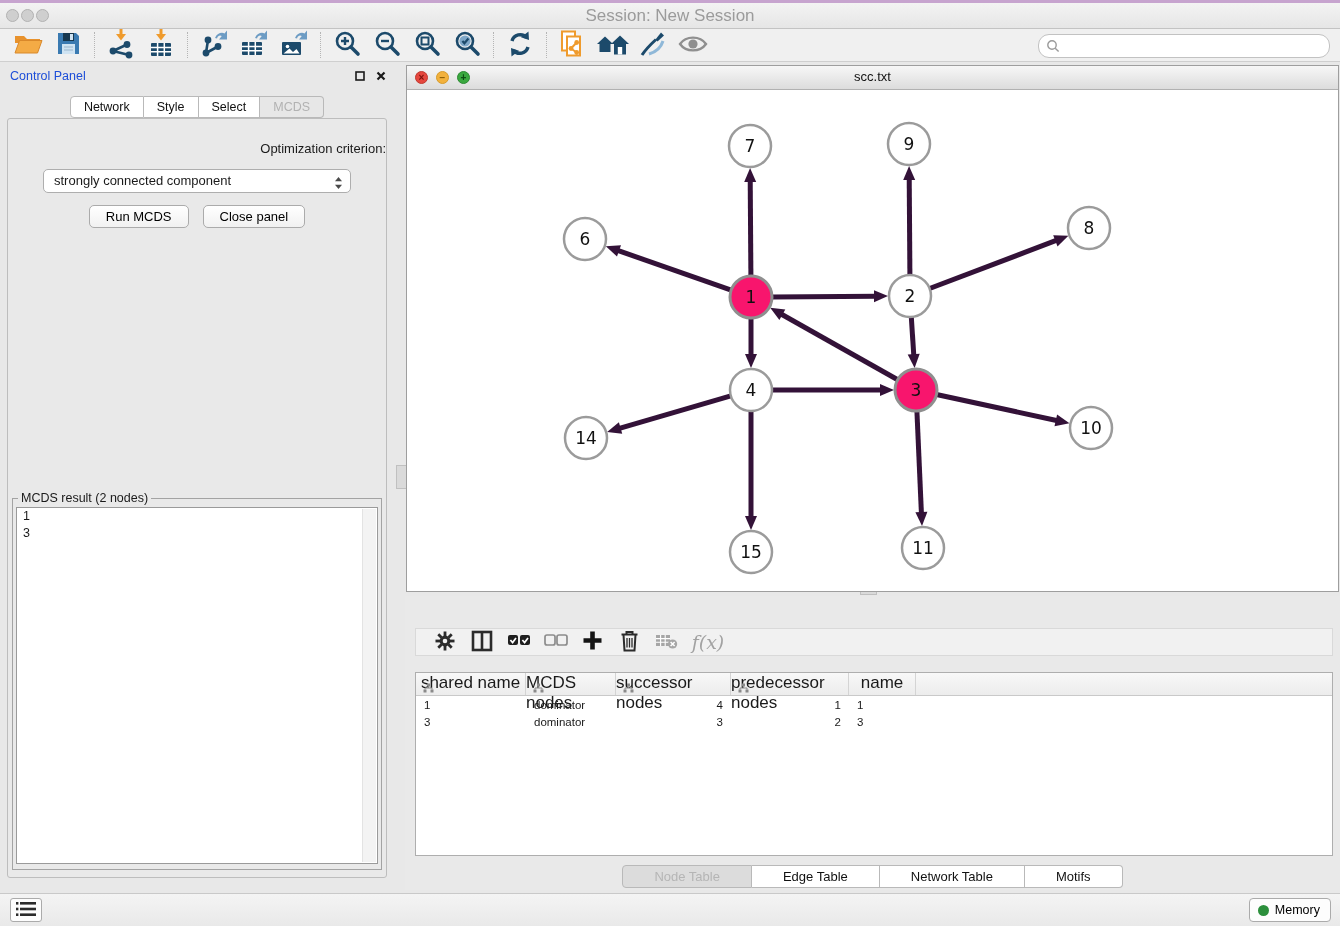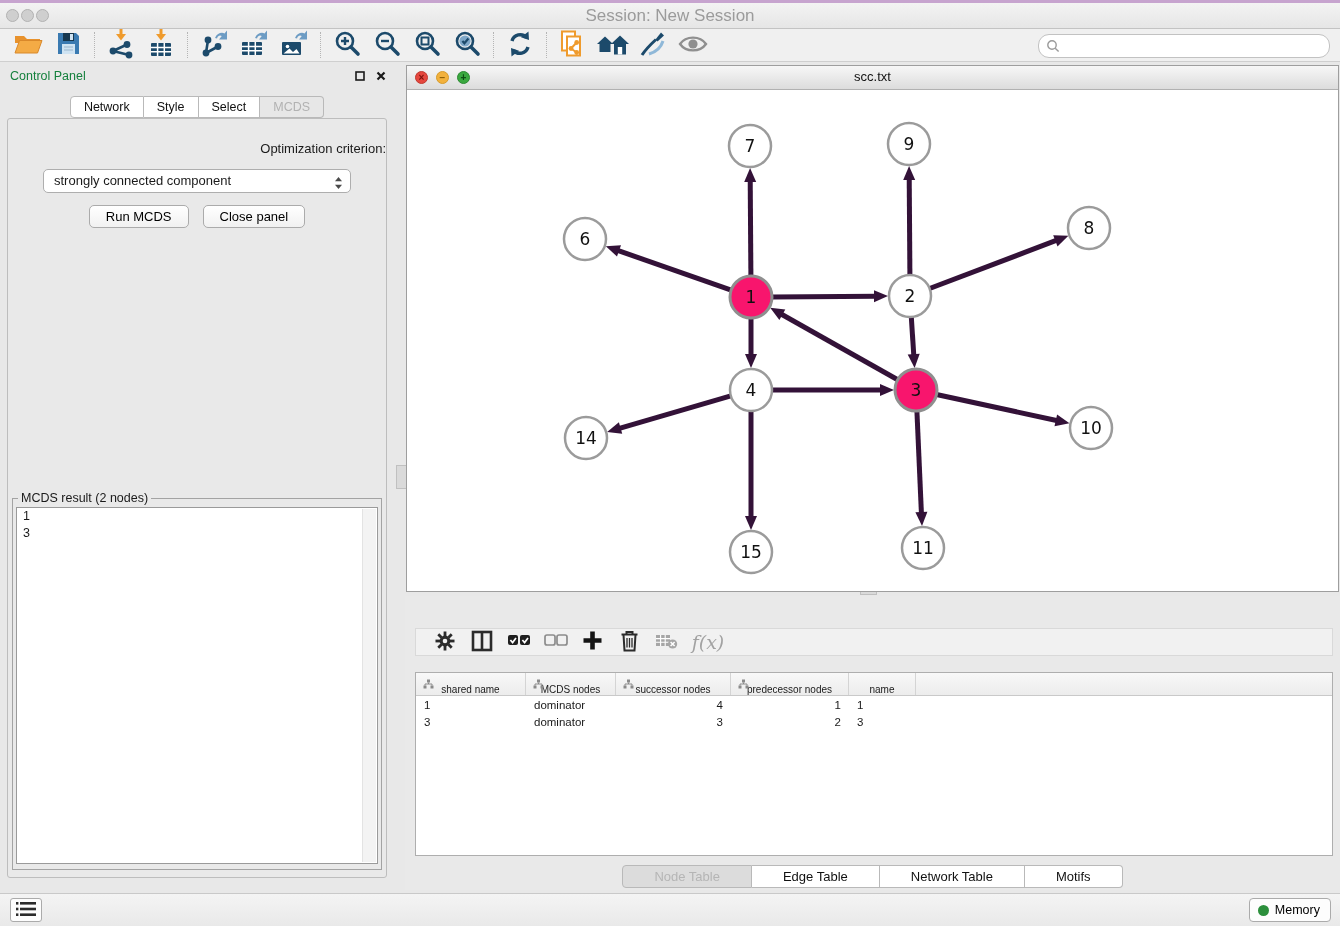--- a/index.html
+++ b/index.html
@@ -19,21 +19,21 @@
           justify-content:center;padding:0;cursor:pointer;}
   .tb-sep{width:0;height:26px;border-left:1px dotted #b5b5b5;margin:0 6px;}
   .search-wrap{position:absolute;right:10px;top:5px;width:290px;height:22px;background:#fff;
                border:1px solid #c2c2c2;border-radius:11px;}
   .search-wrap input{position:absolute;left:26px;right:8px;top:1px;height:18px;border:none;outline:none;
                font-size:12px;background:transparent;width:250px;}
   .search-icon{position:absolute;left:7px;top:4px;}
   
   .control-panel{position:absolute;left:0;top:62px;width:394px;bottom:32px;background:#e8e8e8;}
   .panel-head{position:relative;height:28px;}
-  .panel-title{position:absolute;left:10px;top:7px;font-size:12.5px;color:#15803d;}
+  .panel-title{position:absolute;left:10px;top:7px;font-size:12.5px;color:#1d4ed8;}
   .float-btn,.close-btn{position:absolute;top:6px;width:16px;height:16px;border:none;background:none;
       padding:0;display:flex;align-items:center;justify-content:center;cursor:pointer;}
   .tabrow{position:absolute;top:34px;left:0;right:0;display:flex;justify-content:center;z-index:2;}
   .tab{height:22px;padding:0 13px;background:#fff;border:1px solid #b9b9b9;border-left:none;
        font-size:12.5px;color:#111;cursor:pointer;box-sizing:border-box;}
   .tab:first-child{border-left:1px solid #b9b9b9;border-radius:4px 0 0 4px;}
   .tab:last-child{border-radius:0 4px 4px 0;}
   .tab.active{background:#e7e7e7;color:#b2b2b2;}
   .cp-content{position:absolute;top:56px;left:7px;right:7px;bottom:16px;
               border:1px solid #bdbdbd;border-radius:3px;background:#e9e9e9;}
@@ -72,22 +72,22 @@
   .table-panel{position:absolute;left:405px;top:596px;right:0;bottom:36px;background:#e9e9e9;}
   .tp-toolbar{position:absolute;left:10px;right:7px;top:32px;height:28px;background:#f1f1f1;
             border:1px solid #d9d9d9;display:flex;align-items:center;padding-left:10px;box-sizing:border-box;}
   .tp-btn{width:37px;height:34px;border:none;background:none;display:flex;align-items:center;
             justify-content:center;padding:0;cursor:pointer;}
   .fx{font-family:"DejaVu Serif",serif;font-style:italic;font-size:19px;color:#a2a2a2;}
   .tp-table{position:absolute;left:10px;right:7px;top:76px;height:184px;background:#fff;
             border:1px solid #aeaeae;overflow:hidden;box-sizing:border-box;}
   .thead{display:flex;height:22px;background:linear-gradient(#f8f8f8,#ececec);
             border-bottom:1px solid #c9c9c9;}
-  .th{position:relative;display:flex;align-items:flex-end;justify-content:center;
-      border-right:1px solid #d4d4d4;font-size:10px;box-sizing:border-box;cursor:pointer;}
+  .th{position:relative;display:flex;align-items:flex-start;justify-content:center;
+      border-right:1px solid #d4d4d4;font-size:17px;box-sizing:border-box;cursor:pointer;}
   .sort-icon{position:absolute;left:7px;top:6px;}
   .tr{display:flex;height:17px;align-items:center;font-size:11.5px;}
   .td{box-sizing:border-box;padding:0 8px;overflow:hidden;white-space:nowrap;}
   .tp-tabbar{position:absolute;left:0;right:0;bottom:2px;display:flex;justify-content:center;}
   .tp-tabbar .tab{height:23px;font-size:13px;padding:0 31px;}
   .tp-tabbar .tab.active{background:#dcdcdc;color:#b5b5b5;}
   
   .statusbar{position:absolute;left:0;right:0;bottom:0;height:32px;
             background:linear-gradient(#f4f4f4,#e9e9e9);border-top:1px solid #c9c9c9;}
   .list-btn{position:absolute;left:10px;top:4px;width:32px;height:24px;background:#fdfdfd;

